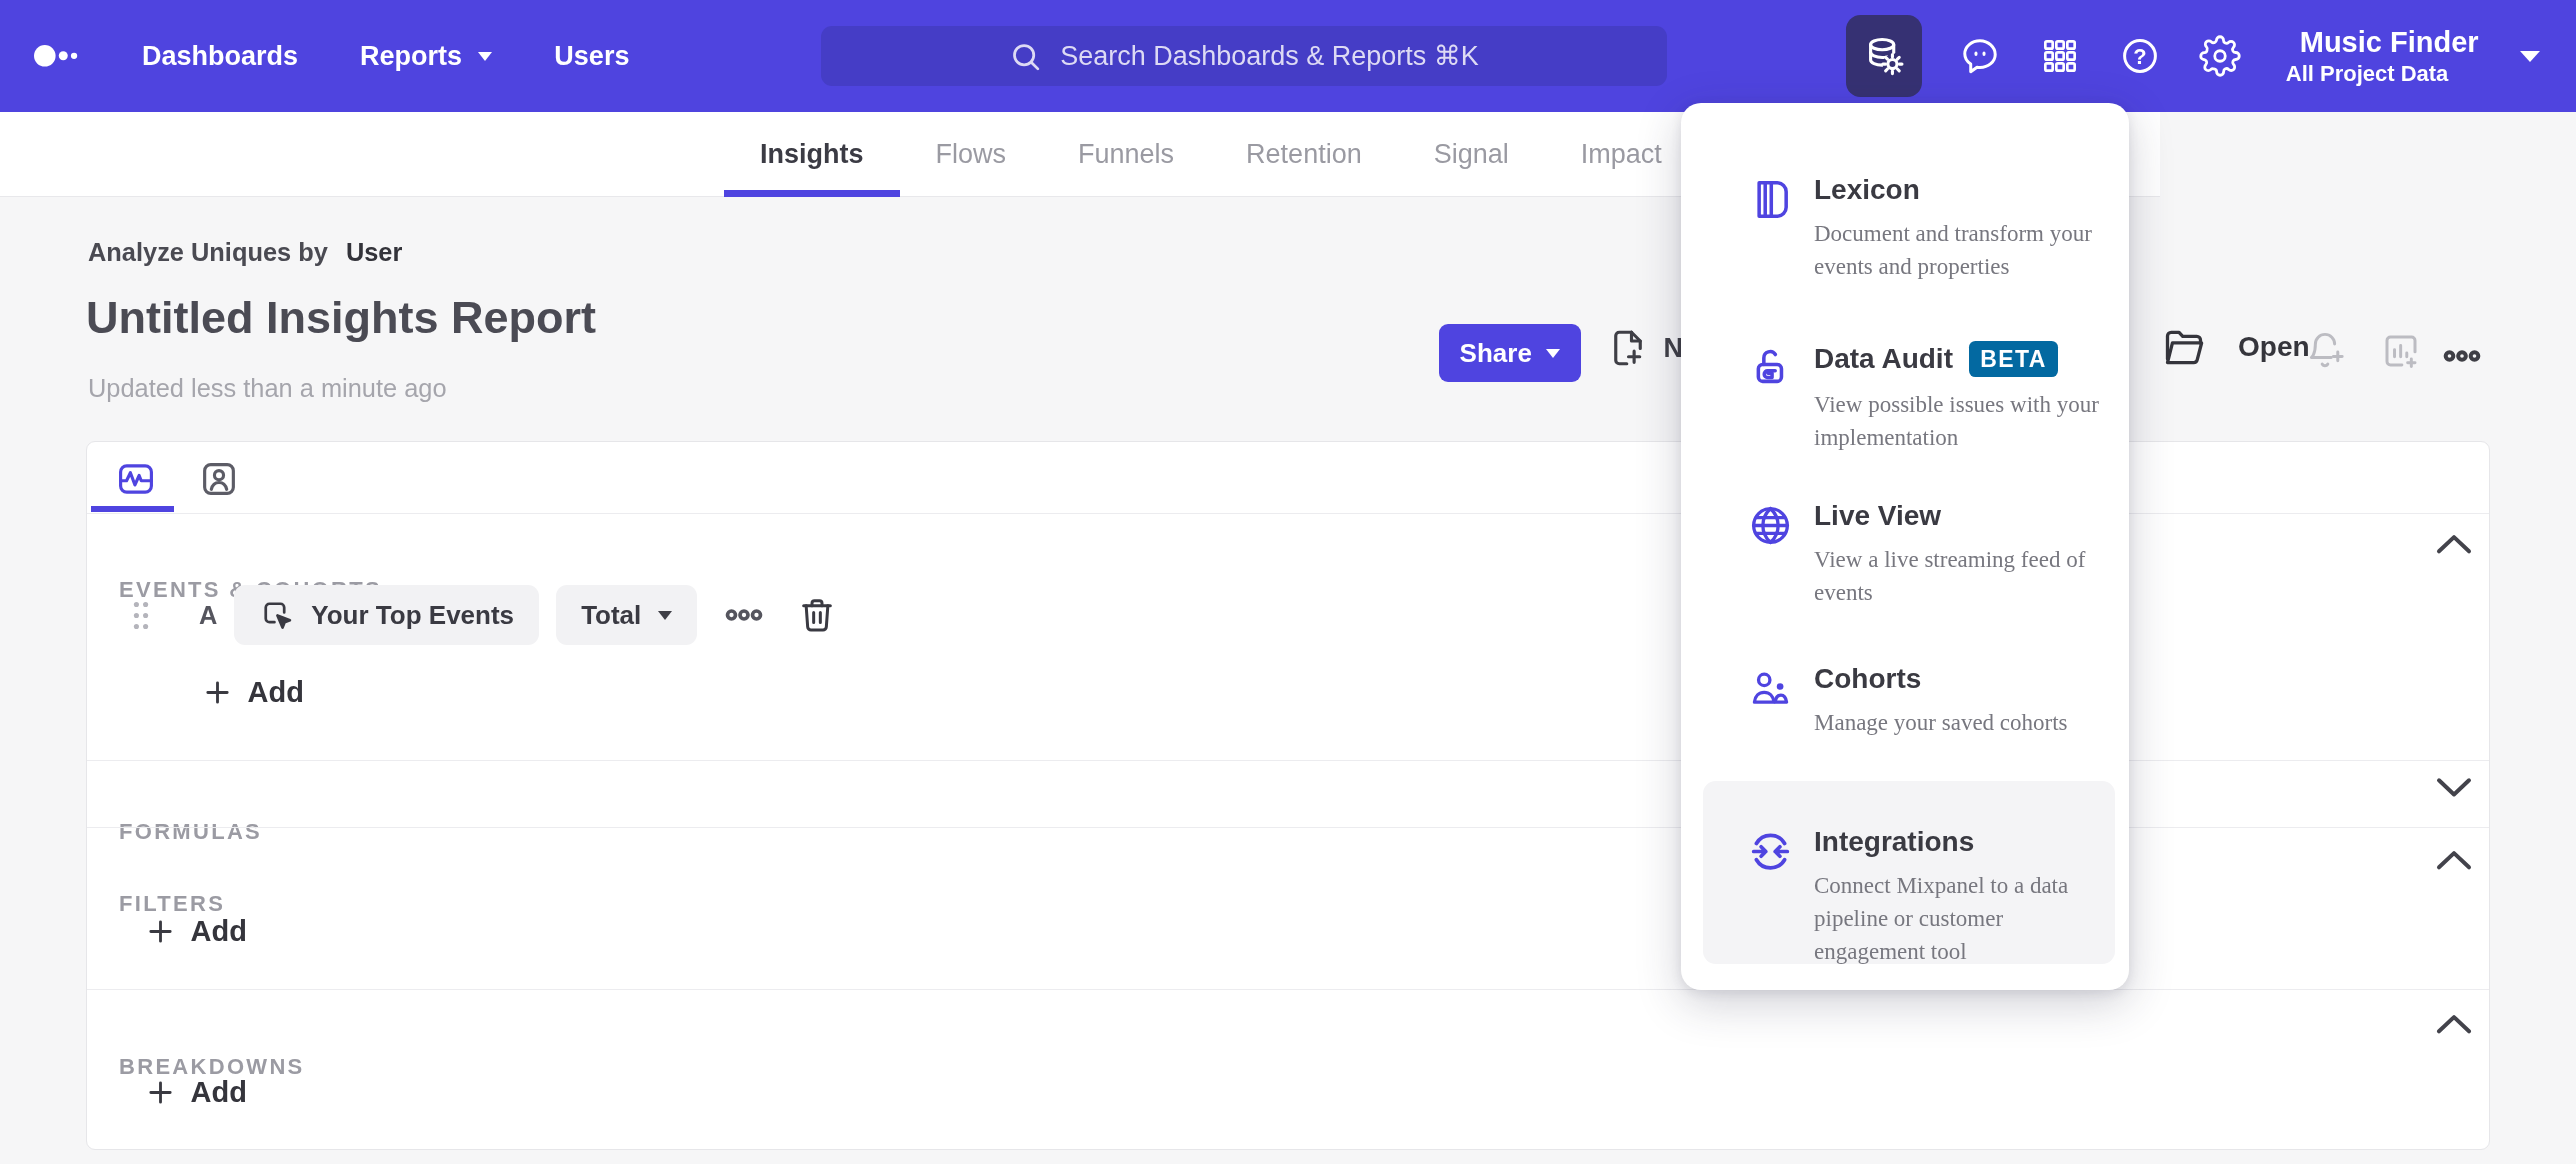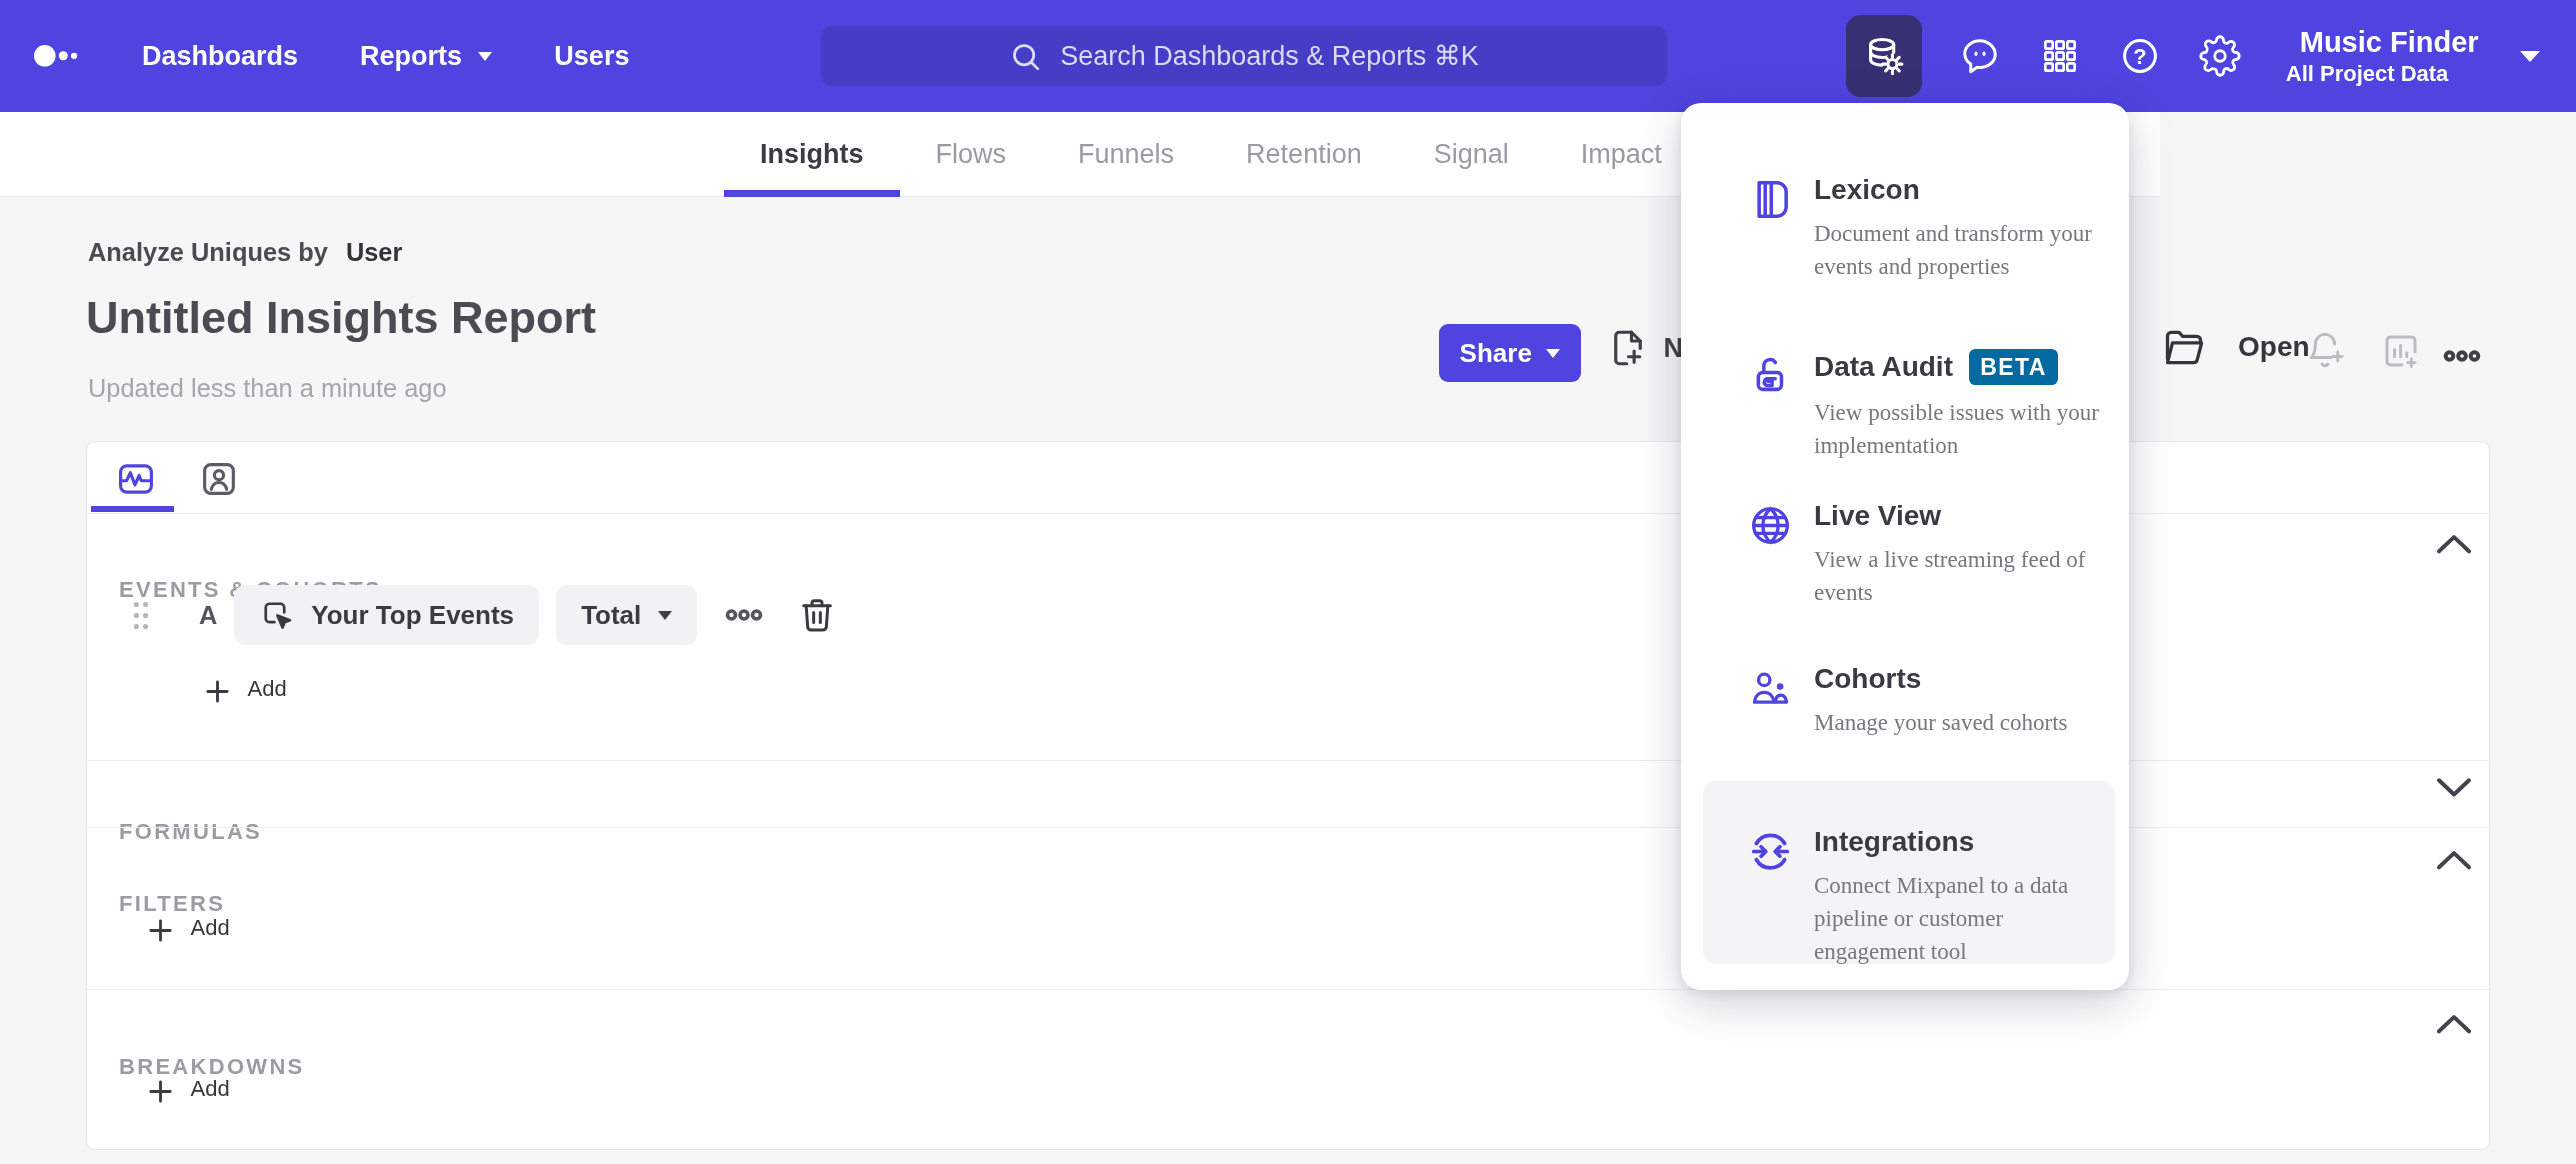--- a/index.html
+++ b/index.html
@@ -72,21 +72,21 @@
 
   .event-row { position:absolute; left:43px; top:143px; height:60px; display:flex; align-items:center; }
   .drag { width:22px; height:33px; color:#b4b4bb; }
   .series-letter { margin-left:47px; font-size:25.4px; font-weight:700; color:#55555e; }
   .pill { margin-left:16.3px; height:60px; border-radius:11px; background:#f2f2f4; display:flex; align-items:center; padding:0 25.4px; gap:16.3px;
           font-size:26px; font-weight:700; color:#3a3a42; cursor:default; }
   .pill .caret-d { width:0; height:0; border-left:7.3px solid transparent; border-right:7.3px solid transparent; border-top:9px solid #3f3f46; }
   .row-more { margin-left:27px; width:40px; height:40px; color:#55555e; }
   .row-trash { margin-left:33px; width:40px; height:40px; color:#3a3a42; }
 
-  .add-btn { position:absolute; display:flex; align-items:flex-start; gap:14.5px; font-size:22px; font-weight:400; color:#35353c; cursor:default; }
+  .add-btn { position:absolute; display:flex; align-items:center; gap:14.5px; font-size:29px; font-weight:700; color:#35353c; cursor:default; }
   .add-btn svg { color:#3a3a41; }
   .add-events { left:115px; top:234px; }
   .add-filters { left:58px; top:473px; }
   .add-breakdowns { left:58px; top:634px; }
 
   svg { display:block; }
 </style>
 </head>
 <body>
 
@@ -270,21 +270,21 @@
         </svg>
       </span>
       <div>
         <div class="mi-title-row">
             <span class="mi-title">Lexicon</span>
           </div>
         <div class="mi-desc">Document and transform your events and properties</div>
       </div>
     </div>
 
-    <div class="menu-item" style="top:228px;">
+    <div class="menu-item" style="top:220px;">
       <span class="mi-icon">
         <svg viewBox="0 0 24 24" width="47" height="47" fill="none" stroke="currentColor" stroke-width="1.8" stroke-linecap="round" stroke-linejoin="round">
           <path d="M8.6 11V7.6a3.2 3.2 0 015.9-1.7"></path>
           <rect x="5.8" y="11" width="11.8" height="8.6" rx="2.2"></rect>
           <path d="M14.4 14.2h-3.9a1.7 1.7 0 100 3.4h2.3v-2.1h-2.1"></path>
         </svg>
       </span>
       <div>
         <div class="mi-title-row">
           <span class="mi-title">Data Audit</span>

